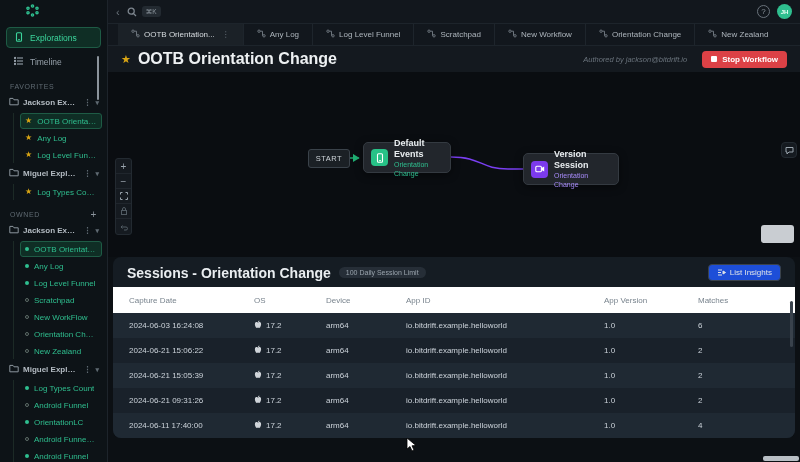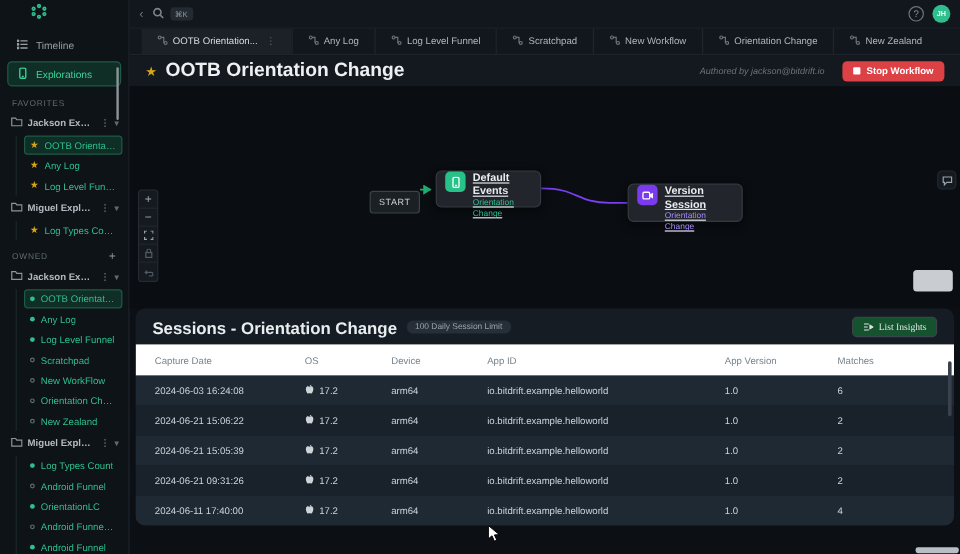--- a/index.html
+++ b/index.html
@@ -63,27 +63,27 @@
   .wf-title { font-size:16px; font-weight:bold; color:#eef1f3; }
   .authored { font-size:7.5px; font-style:italic; color:#6a737c; margin-right:8px; }
   .stop-btn { background:#dc4146; border:none; border-radius:4px; height:17px; padding:0 9px;
               color:#fff; font-size:8px; font-weight:bold; display:flex; align-items:center; gap:5px;
               cursor:pointer; font-family:inherit; }
   .stop-sq { width:6px; height:6px; background:#fff; border-radius:1px; }
 
   
   .canvas { position:relative; height:185px; background:#0a0d11; overflow:hidden; }
   .edges { position:absolute; inset:0; }
-  .start-node { position:absolute; left:200px; top:87px; width:42px; height:19px;
+  .start-node { position:absolute; left:200px; top:77px; width:42px; height:19px;
                 background:#1b2025; border:1px solid #3a424a; border-radius:3px; color:#cdd3d8;
                 font-size:7.5px; letter-spacing:0.5px; display:flex; align-items:center;
                 justify-content:center; cursor:grab; }
-  .node { position:absolute; display:flex; gap:6px; background:#22262c;
+  .node { position:absolute; display:flex; align-items:center; gap:6px; background:#22262c;
           border:1px solid #343a41; border-radius:5px; padding:0 7px; cursor:grab;
-          box-shadow:0 2px 8px rgba(0,0,0,.45);text-decoration:underline; }
+          box-shadow:0 2px 8px rgba(0,0,0,.45); }
   .node-icon { width:17px; height:17px; border-radius:4px; display:flex; align-items:center;
                justify-content:center; flex:none; }
   .node-title { font-size:9px; font-weight:bold; color:#e9edf0; line-height:11px; }
   .node-sub { font-size:7px; line-height:9px; }
   .canvas-toolbar { position:absolute; left:7px; top:86px; width:17px; background:#151a20;
                     border:1px solid #232a31; border-radius:3px; display:flex; flex-direction:column; }
   .ct-btn { height:15px; display:flex; align-items:center; justify-content:center; color:#9aa4ad;
             font-size:10px; cursor:pointer; border-bottom:1px solid #20262d; }
   .ct-btn:last-child { border-bottom:none; }
   .ct-btn.dim { color:#525c64; }
@@ -93,22 +93,22 @@
   .attribution { position:absolute; right:6px; bottom:14px; width:33px; height:18px;
                  background:#c9cdd2; border-radius:3px; }
 
   
   .panel { margin:0 5px; background:#151c23; border-radius:8px; position:relative; overflow:hidden; }
   .panel-header { display:flex; align-items:center; gap:8px; padding:7px 14px 6px 14px; }
   .panel-title { font-size:14px; font-weight:bold; color:#e9edf0; }
   .limit-badge { background:#262e37; color:#9aa4ad; font-size:7px; padding:2px 7px;
                  border-radius:8px; }
   .insights-btn { display:flex; align-items:center; gap:4px; border:1px solid #3a424b;
-                  background:#14532d; color:#dfe4e8; border-radius:4px; padding:3px 8px;
-                  font-size:8px; cursor:pointer; font-family:Liberation Serif, serif; }
+                  background:#1d4ed8; color:#dfe4e8; border-radius:4px; padding:3px 8px;
+                  font-size:8px; cursor:pointer; font-family:Liberation Sans, sans-serif; }
   .grid { display:grid; grid-template-columns:125px 72px 80px 198px 94px 58px 1fr;
           align-items:center; padding-left:16px; }
   .grid-head { height:26px; background:#ffffff; font-size:8px; color:#78838d; }
   .grid-row { height:25px; font-size:8px; color:#ccd3da; cursor:pointer; }
   .grid-row.odd  { background:#1f2933; }
   .grid-row.even { background:#19212a; }
   .os-cell { display:flex; align-items:center; gap:4px; }
   .action-cell { display:flex; align-items:center; padding-left:46px; }
   .table-scroll-thumb { position:absolute; right:2px; top:44px; width:3px; height:46px;
                         background:#39424c; border-radius:2px; }
@@ -132,37 +132,37 @@
               <circle cx="11" cy="4.3" r="1.1"></circle>
             <circle cx="11" cy="8.7" r="1.1"></circle>
               <circle cx="6.5" cy="11" r="1.1"></circle>
             <circle cx="2" cy="8.7" r="1.1"></circle>
               <circle cx="2" cy="4.3" r="1.1"></circle>
           </g>
         </svg>
       </span>
     </div>
     <nav id="sidebar-nav">
+        <div class="nav-item active">
+          <span><svg width="10" height="10" viewBox="0 0 10 10" fill="none" stroke="currentColor" stroke-width="1.1">
+              <rect x="2.5" y="0.8" width="5" height="8.4" rx="1"></rect>
+              <line x1="4.2" y1="7.6" x2="5.8" y2="7.6"></line>
+            </svg></span>
+          <span>Explorations</span>
+        </div>
         <div class="nav-item">
           <span><svg width="10" height="10" viewBox="0 0 10 10" stroke="currentColor" stroke-width="1.1">
               <line x1="3" y1="2" x2="9" y2="2"></line>
               <line x1="3" y1="5" x2="9" y2="5"></line>
               <line x1="3" y1="8" x2="9" y2="8"></line>
               <circle cx="1" cy="2" r="0.6" fill="currentColor"></circle>
               <circle cx="1" cy="5" r="0.6" fill="currentColor"></circle>
               <circle cx="1" cy="8" r="0.6" fill="currentColor"></circle>
             </svg></span>
           <span>Timeline</span>
-        </div>
-        <div class="nav-item active">
-          <span><svg width="10" height="10" viewBox="0 0 10 10" fill="none" stroke="currentColor" stroke-width="1.1">
-              <rect x="2.5" y="0.8" width="5" height="8.4" rx="1"></rect>
-              <line x1="4.2" y1="7.6" x2="5.8" y2="7.6"></line>
-            </svg></span>
-          <span>Explorations</span>
         </div>
       </nav>
     <div id="sidebar-sections">
         <div class="section-label">
           <span>FAVORITES</span>
         </div>
         <div class="folder-row">
           <span><svg width="10" height="9" viewBox="0 0 10 9" fill="none" stroke="#8b959d" stroke-width="1">
               <path d="M0.8,2 V7.8 H9.2 V2.8 H5 L4,1.4 H0.8 Z"></path>
             </svg></span>

